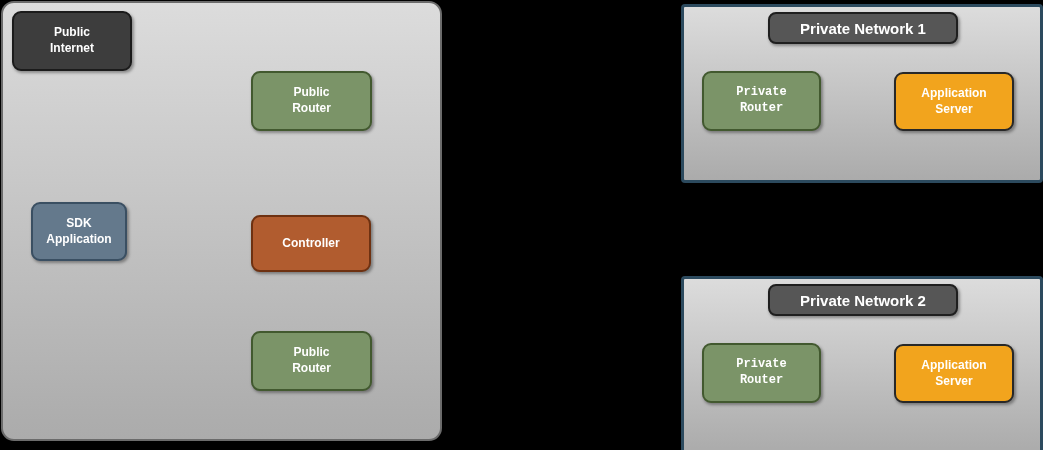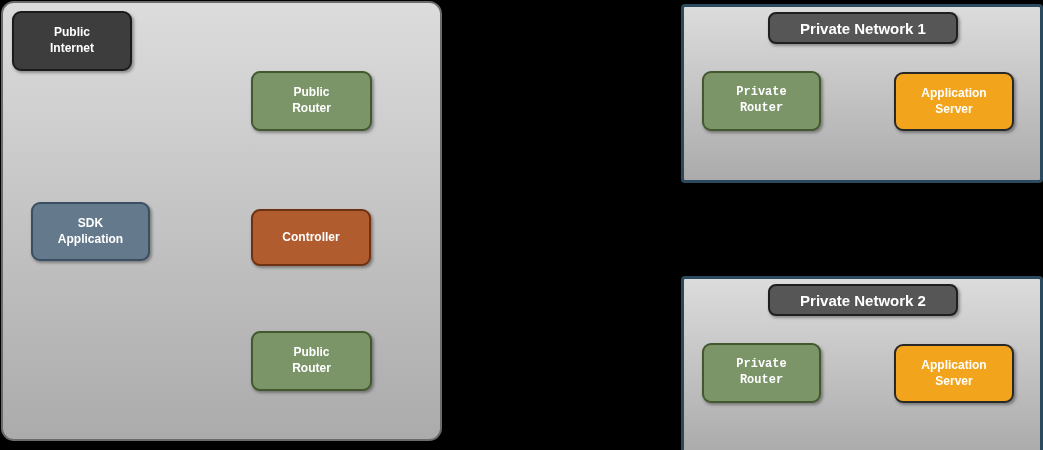--- a/index.html
+++ b/index.html
@@ -76,22 +76,22 @@
     border-radius: 8px;
     color: var(--text, #ffffff);
     font-weight: bold;
     font-size: 15px;
     box-shadow: 1.5px 2px 3px rgba(0,0,0,0.35);
   }
 
   
   .n-public-internet      { left: 9px;   top: 8px;   width: 120px; height: 60px; }
   .n-public-router-top    { left: 248px; top: 68px;  width: 121px; height: 60px; }
-  .n-sdk-application      { left: 28px;  top: 199px; width: 119px; height: 59px; }
-  .n-controller           { left: 248px; top: 206px; width: 120px; height: 57px; }
+  .n-sdk-application      { left: 28px;  top: 199px; width: 96px; height: 59px; }
+  .n-controller           { left: 248px; top: 212px; width: 120px; height: 57px; }
   .n-public-router-bottom { left: 248px; top: 328px; width: 121px; height: 60px; }
 
   
   .n-private-router     { left: 18px;  top: 64px; width: 119px; height: 60px; font-family: Liberation Mono, monospace; }
   .n-application-server { left: 210px; top: 65px; width: 120px; height: 59px; }
 </style>
 </head>
 <body>
 
 <div class="canvas">

